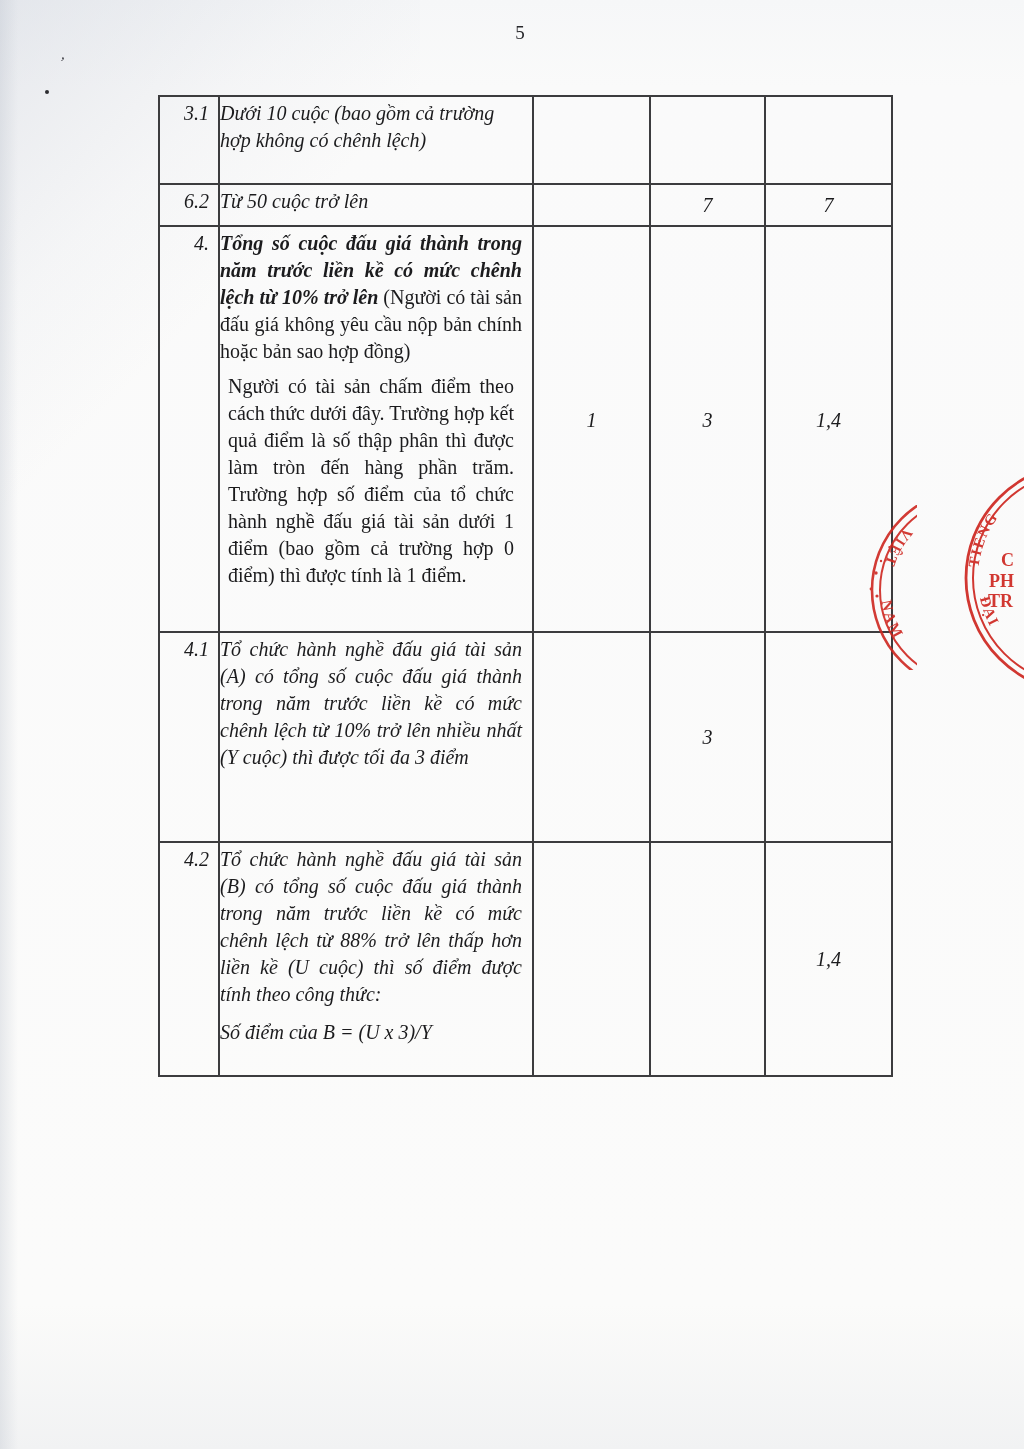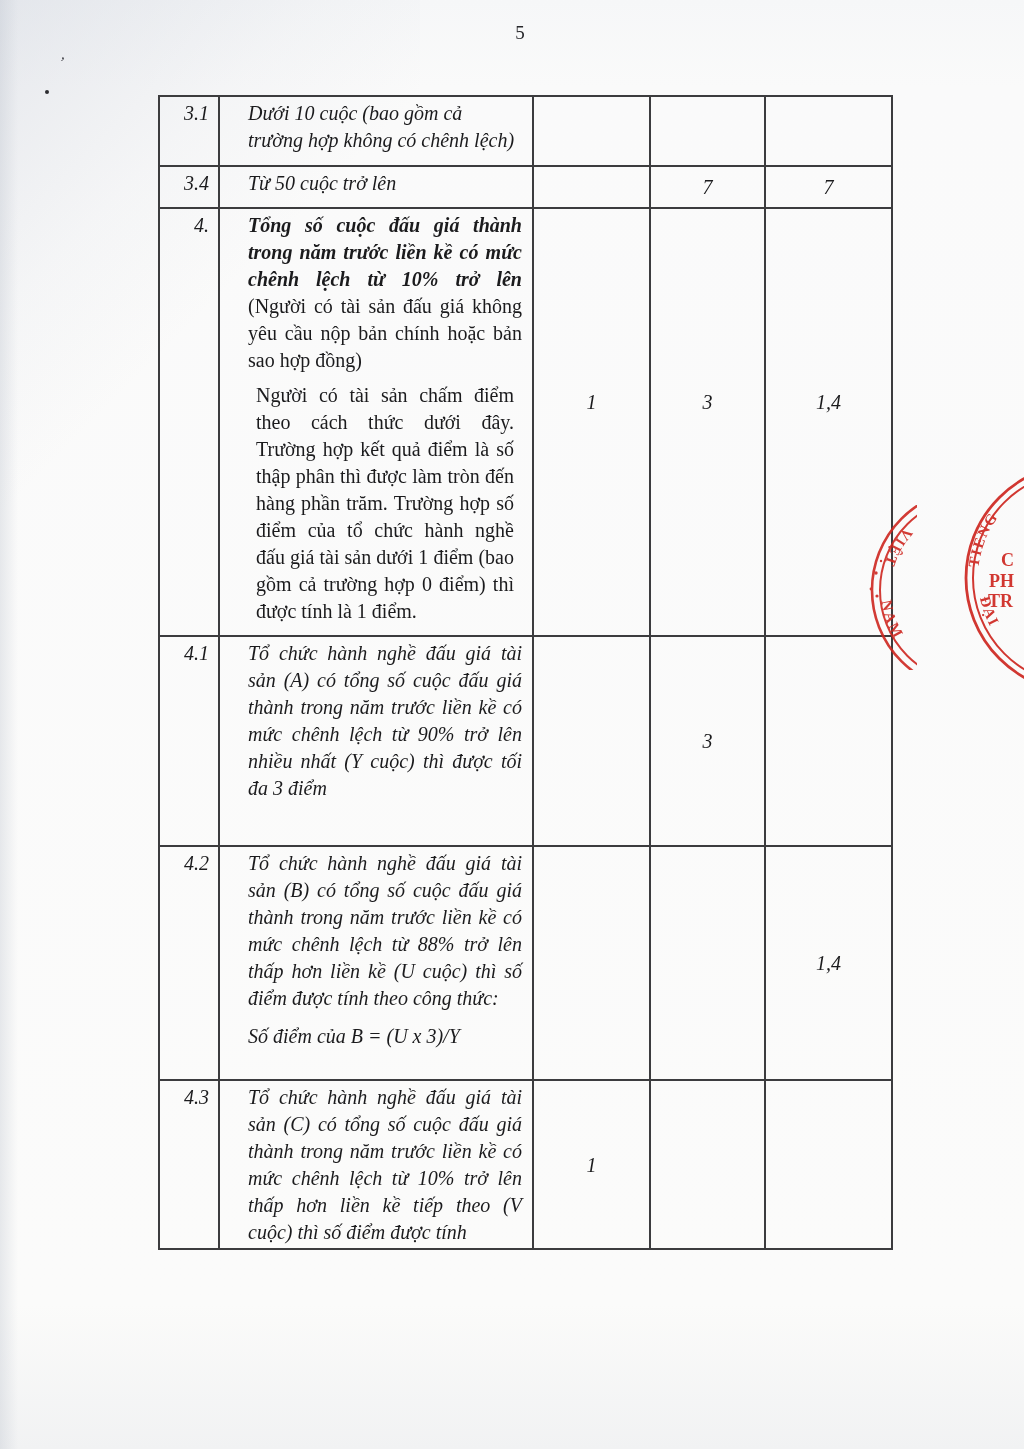--- a/index.html
+++ b/index.html
@@ -36,24 +36,24 @@
     vertical-align:top;overflow:hidden;
     padding:3px 8px 2px 8px;
   }
   .score-table col.c-no{width:60px;}
   .score-table col.c-desc{width:314px;}
   .score-table col.c-v1{width:117px;}
   .score-table col.c-v2{width:115px;}
   .score-table col.c-v3{width:127px;}
 
   td.no-cell{text-align:right;padding-right:9px;font-style:italic;}
-  td.desc-cell{padding-left:28px;padding-right:10px;font-style:italic;}
+  td.desc-cell{padding-left:0;padding-right:10px;font-style:italic;}
   td.desc-just{text-align:justify;}
   td.val-cell{text-align:center;font-style:italic;vertical-align:middle;}
-  tr.r31{height:70px;margin-left:47px;} tr.r32{height:37px;} tr.r33{height:42px;} tr.r34{height:42px;}
+  tr.r31{height:88px;margin-left:47px;} tr.r32{height:37px;} tr.r33{height:42px;} tr.r34{height:42px;}
   tr.r4{height:406px;} tr.r41{height:210px;} tr.r42{height:234px;} tr.r43{height:160px;}
   tr.r4 td.val-cell{vertical-align:top;padding-top:180px;}
   .p-lead{margin:0;}
   .p-lead .b{font-weight:bold;font-style:italic;}
   .p-lead .n{font-style:normal;}
   .p-follow{margin:8px;font-style:normal;}
   .formula{margin-top:11px;font-style:italic;}
 
   .stamp-layer{position:absolute;left:0;top:0;pointer-events:none;}
   .stamp-text{font-family:"Liberation Serif","DejaVu Serif",serif;font-weight:bold;}
@@ -78,59 +78,52 @@
     </colgroup>
   <tbody>
     <tr class="r31">
       <td class="no-cell">3.1</td>
       <td class="desc-cell">Dưới 10 cuộc (bao gồm cả trường hợp không có chênh lệch)</td>
       <td class="val-cell"></td>
       <td class="val-cell"></td>
       <td class="val-cell"></td>
     </tr>
     <tr class="r34">
-      <td class="no-cell">3.4</td>
+      <td class="no-cell">6.2</td>
       <td class="desc-cell">Từ 50 cuộc trở lên</td>
       <td class="val-cell"></td>
       <td class="val-cell">7</td>
       <td class="val-cell">7</td>
     </tr>
     <tr class="r4">
       <td class="no-cell">4.</td>
       <td class="desc-cell desc-just">
         <p class="p-lead"><span class="b">Tổng số cuộc đấu giá thành trong năm trước liền kề có mức chênh lệch từ 10% trở lên</span><span class="n"> (Người có tài sản đấu giá không yêu cầu nộp bản chính hoặc bản sao hợp đồng)</span></p>
         <p class="p-follow">Người có tài sản chấm điểm theo cách thức dưới đây. Trường hợp kết quả điểm là số thập phân thì được làm tròn đến hàng phần trăm. Trường hợp số điểm của tổ chức hành nghề đấu giá tài sản dưới 1 điểm (bao gồm cả trường hợp 0 điểm) thì được tính là 1 điểm.</p>
       </td>
       <td class="val-cell">1</td>
       <td class="val-cell">3</td>
       <td class="val-cell">1,4</td>
     </tr>
     <tr class="r41">
       <td class="no-cell">4.1</td>
-      <td class="desc-cell desc-just">Tổ chức hành nghề đấu giá tài sản (A) có tổng số cuộc đấu giá thành trong năm trước liền kề có mức chênh lệch từ 90% trở lên nhiều nhất (Y cuộc) thì được tối đa 3 điểm</td>
+      <td class="desc-cell desc-just">Tổ chức hành nghề đấu giá tài sản (A) có tổng số cuộc đấu giá thành trong năm trước liền kề có mức chênh lệch từ 10% trở lên nhiều nhất (Y cuộc) thì được tối đa 3 điểm</td>
       <td class="val-cell"></td>
       <td class="val-cell">3</td>
       <td class="val-cell"></td>
     </tr>
     <tr class="r42">
       <td class="no-cell">4.2</td>
       <td class="desc-cell desc-just">
         <span>Tổ chức hành nghề đấu giá tài sản (B) có tổng số cuộc đấu giá thành trong năm trước liền kề có mức chênh lệch từ 88% trở lên thấp hơn liền kề (U cuộc) thì số điểm được tính theo công thức:</span>
         <div class="formula">Số điểm của B = (U x 3)/Y</div>
       </td>
       <td class="val-cell"></td>
       <td class="val-cell"></td>
       <td class="val-cell">1,4</td>
-    </tr>
-    <tr class="r43">
-      <td class="no-cell">4.3</td>
-      <td class="desc-cell desc-just">Tổ chức hành nghề đấu giá tài sản (C) có tổng số cuộc đấu giá thành trong năm trước liền kề có mức chênh lệch từ 10% trở lên thấp hơn liền kề tiếp theo (V cuộc) thì số điểm được tính</td>
-      <td class="val-cell">1</td>
-      <td class="val-cell"></td>
-      <td class="val-cell"></td>
     </tr>
   </tbody>
 </table>
 
 <svg class="stamp-layer" width="1024" height="1449" viewBox="0 0 1024 1449">
   <defs>
     <clipPath id="clipA">
         <rect x="853" y="505" width="64" height="165"></rect>
       </clipPath>
     <path id="arcA" d="M 913.9 519.5 A 92 92 0 0 0 911.4 658.4" fill="none"></path>

